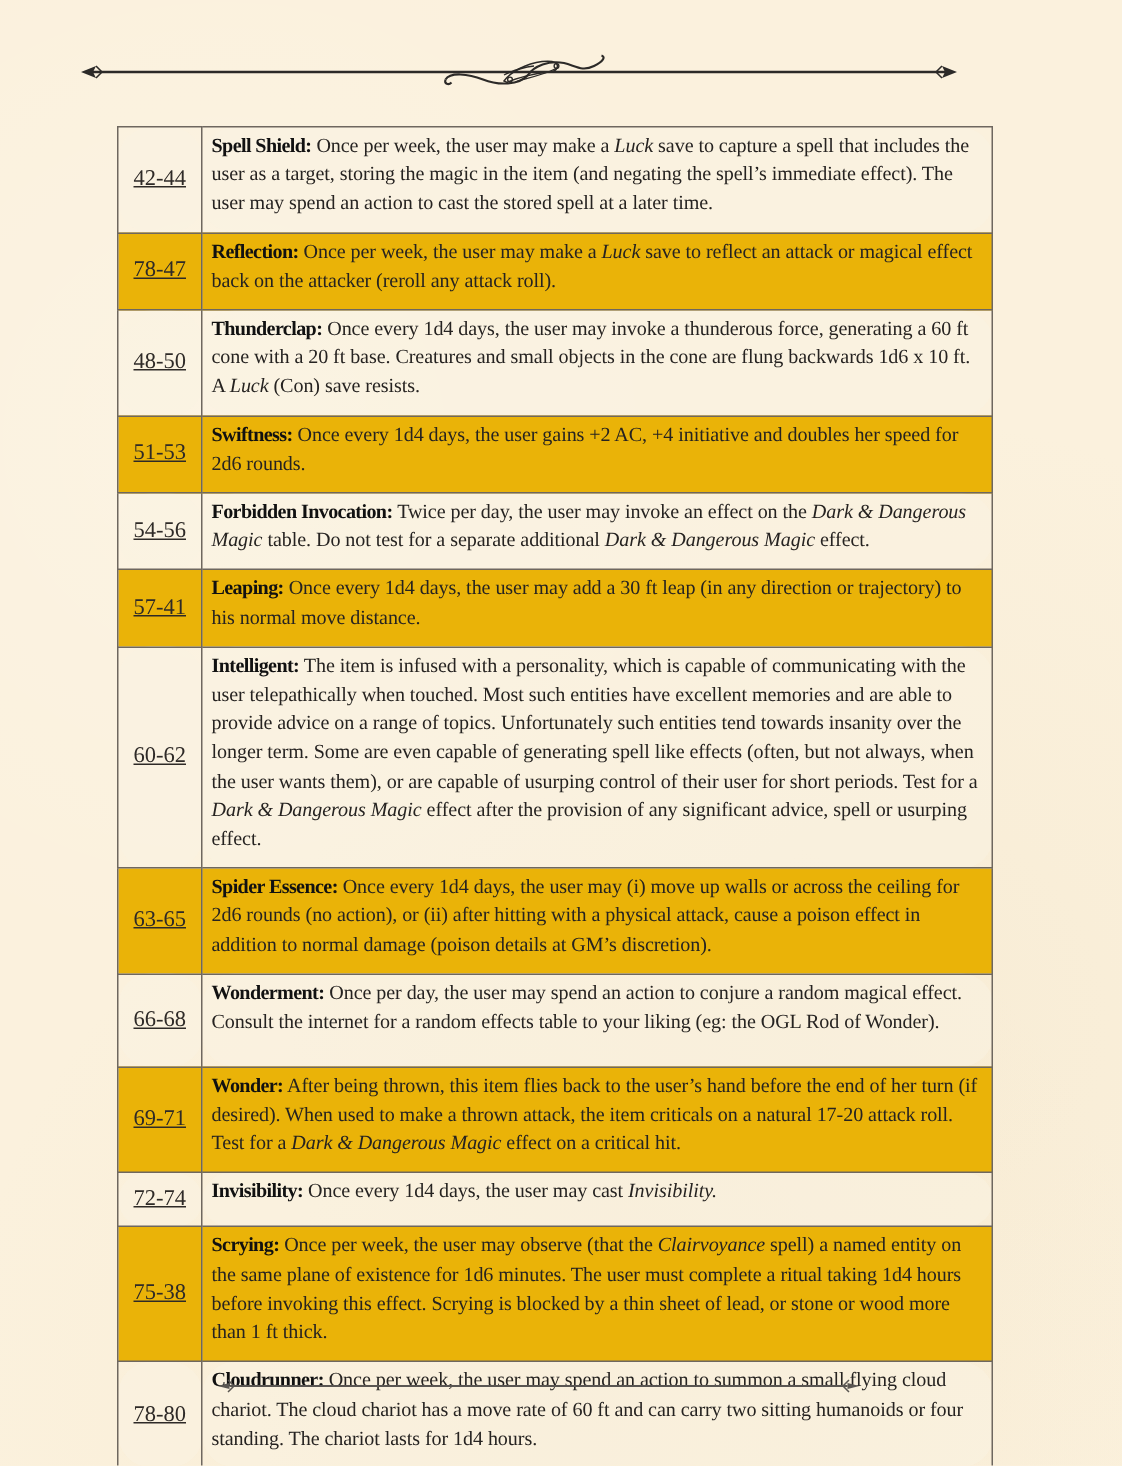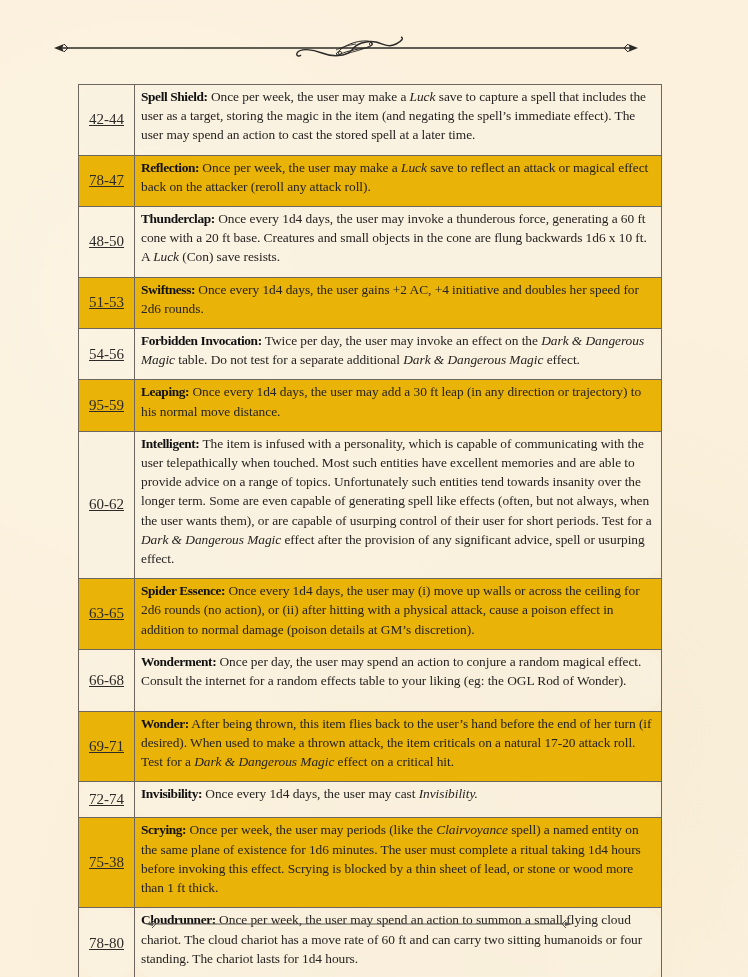--- a/index.html
+++ b/index.html
@@ -110,21 +110,21 @@
         </tr>
         <tr class="hl" style="height: 44px;">
           <td class="range">51-53</td>
           <td class="desc"><span class="title">Swiftness:</span><span> Once every 1d4 days, the user gains +2 AC, +4 initiative and doubles her speed for 2d6 rounds.</span></td>
         </tr>
         <tr class="plain" style="height: 44px;">
           <td class="range">54-56</td>
           <td class="desc"><span class="title">Forbidden Invocation:</span><span> Twice per day, the user may invoke an effect on the </span><em>Dark &amp; Dangerous Magic</em><span> table. Do not test for a separate additional </span><em>Dark &amp; Dangerous Magic</em><span> effect.</span></td>
         </tr>
         <tr class="hl" style="height: 45px;">
-          <td class="range">95-59</td>
+          <td class="range">57-41</td>
           <td class="desc"><span class="title">Leaping:</span><span> Once every 1d4 days, the user may add a 30 ft leap (in any direction or trajectory) to his normal move distance.</span></td>
         </tr>
         <tr class="plain" style="height: 128px;">
           <td class="range">60-62</td>
           <td class="desc"><span class="title">Intelligent:</span><span> The item is infused with a personality, which is capable of communicating with the user telepathically when touched. Most such entities have excellent memories and are able to provide advice on a range of topics. Unfortunately such entities tend towards insanity over the longer term. Some are even capable of generating spell like effects (often, but not always, when the user wants them), or are capable of usurping control of their user for short periods. Test for a </span><em>Dark &amp; Dangerous Magic</em><span> effect after the provision of any significant advice, spell or usurping effect.</span></td>
         </tr>
         <tr class="hl" style="height: 61px;">
           <td class="range">63-65</td>
           <td class="desc"><span class="title">Spider Essence:</span><span> Once every 1d4 days, the user may (i) move up walls or across the ceiling for 2d6 rounds (no action), or (ii) after hitting with a physical attack, cause a poison effect in addition to normal damage (poison details at GM’s discretion).</span></td>
         </tr>
@@ -135,21 +135,21 @@
         <tr class="hl" style="height: 60px;">
           <td class="range">69-71</td>
           <td class="desc"><span class="title">Wonder:</span><span> After being thrown, this item flies back to the user’s hand before the end of her turn (if desired). When used to make a thrown attack, the item criticals on a natural 17-20 attack roll. Test for a </span><em>Dark &amp; Dangerous Magic</em><span> effect on a critical hit.</span></td>
         </tr>
         <tr class="plain" style="height: 36px;">
           <td class="range">72-74</td>
           <td class="desc"><span class="title">Invisibility:</span><span> Once every 1d4 days, the user may cast </span><em>Invisibility.</em></td>
         </tr>
         <tr class="hl" style="height: 81px;">
           <td class="range">75-38</td>
-          <td class="desc"><span class="title">Scrying:</span><span> Once per week, the user may periods (like the </span><em>Clairvoyance</em><span> spell) a named entity on the same plane of existence for 1d6 minutes. The user must complete a ritual taking 1d4 hours before invoking this effect. Scrying is blocked by a thin sheet of lead, or stone or wood more than 1 ft thick.</span></td>
+          <td class="desc"><span class="title">Scrying:</span><span> Once per week, the user may observe (that the </span><em>Clairvoyance</em><span> spell) a named entity on the same plane of existence for 1d6 minutes. The user must complete a ritual taking 1d4 hours before invoking this effect. Scrying is blocked by a thin sheet of lead, or stone or wood more than 1 ft thick.</span></td>
         </tr>
         <tr class="plain" style="height: 61px;">
           <td class="range">78-80</td>
           <td class="desc"><span class="title">Cloudrunner:</span><span> Once per week, the user may spend an action to summon a small flying cloud chariot. The cloud chariot has a move rate of 60 ft and can carry two sitting humanoids or four standing. The chariot lasts for 1d4 hours.</span></td>
         </tr>
       </tbody>
   </table>
 </div>
 
 <svg class="divider-bottom" viewBox="0 0 432 20" xmlns="http://www.w3.org/2000/svg">

